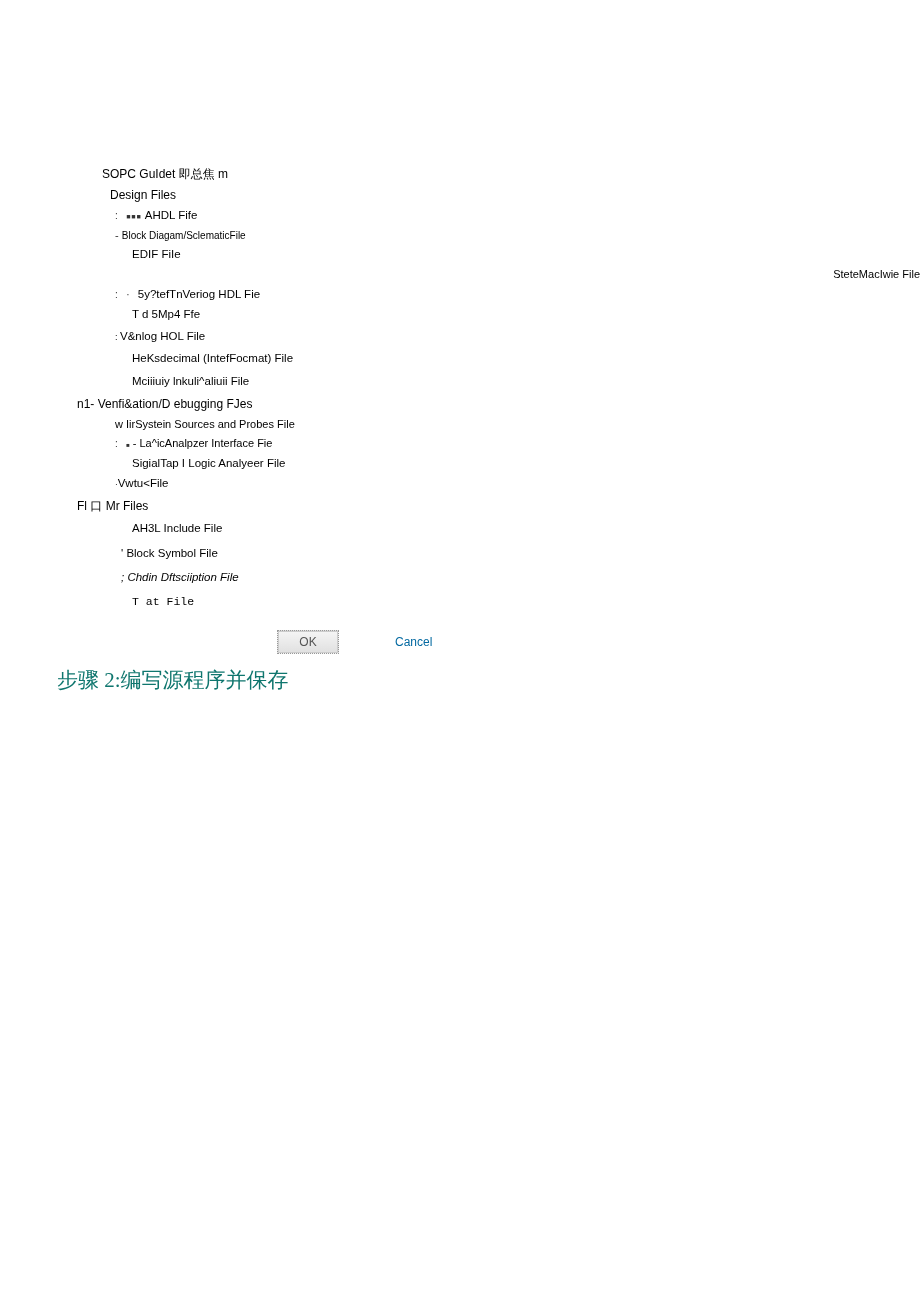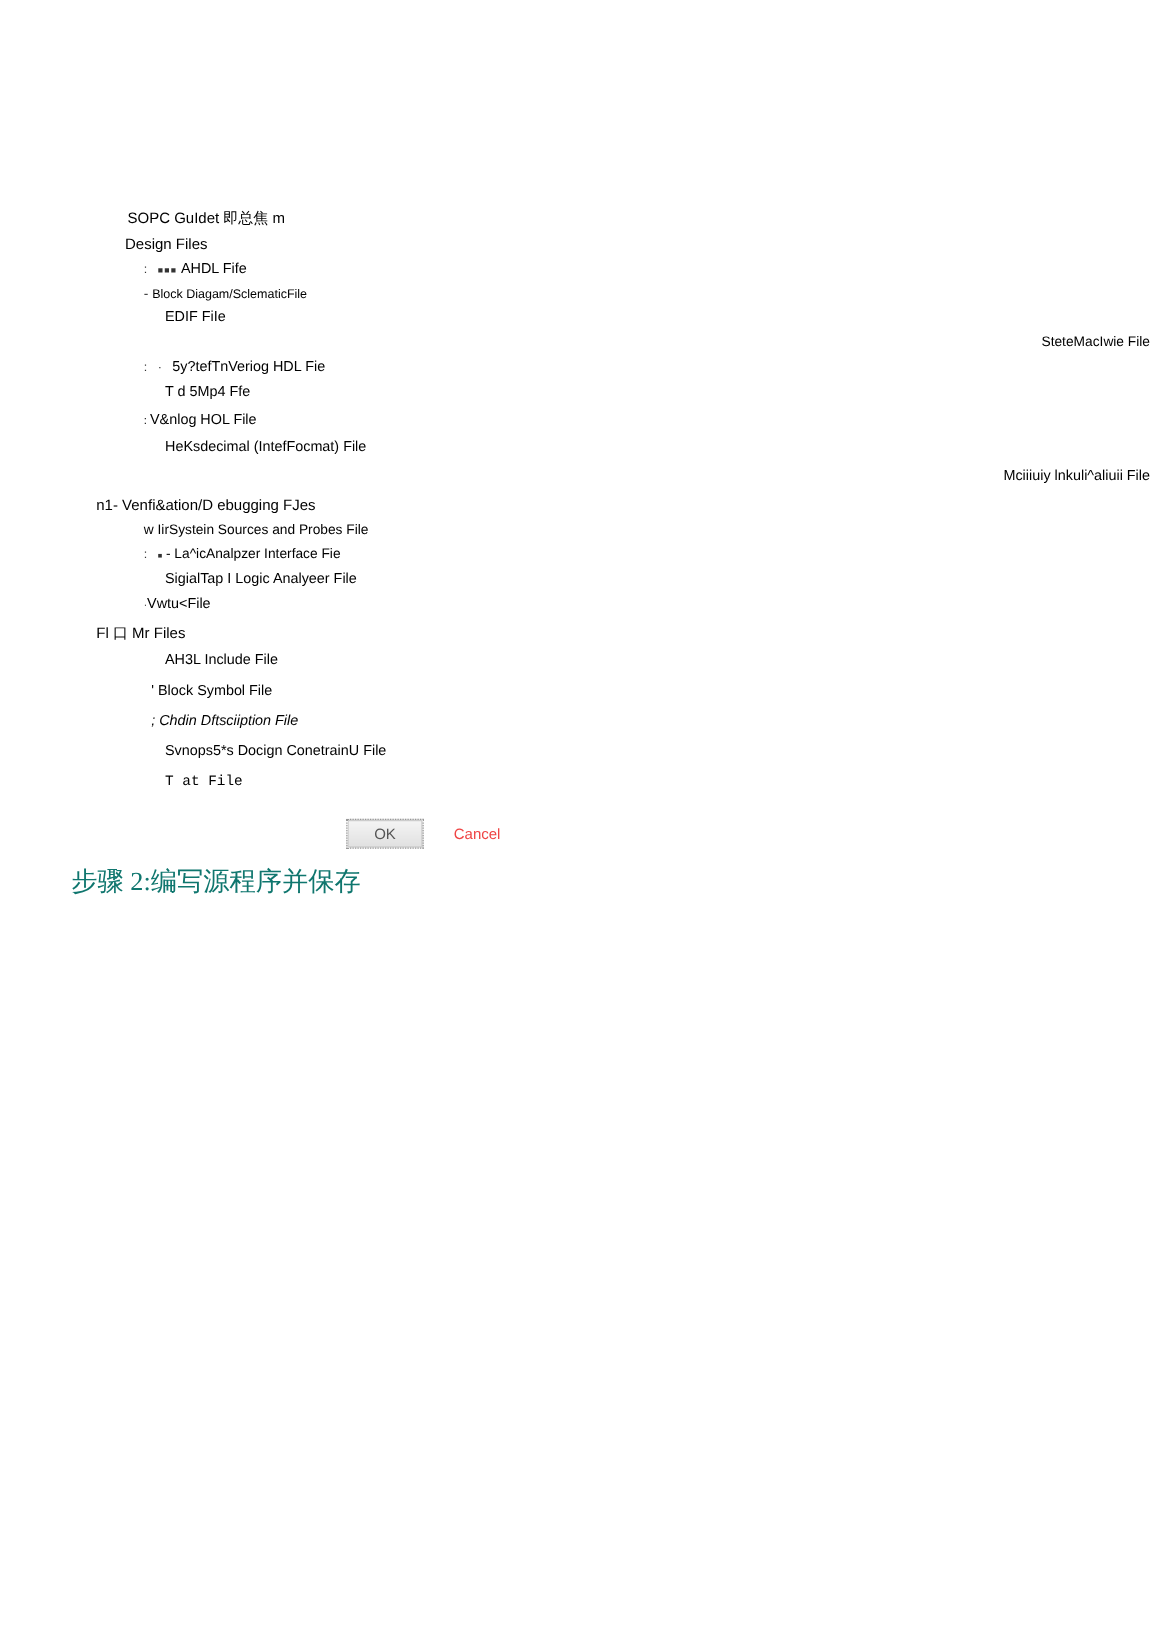--- a/index.html
+++ b/index.html
@@ -13,21 +13,21 @@
     .container {
       padding-top: 165px;
       padding-left: 77px;
     }
     .tree-item {
       color: #000;
       line-height: 1.5;
       font-size: 12px;
     }
     .level-0 { margin-left: 25px; margin-bottom: 3px; }
-    .level-1 { margin-left: 23px; margin-bottom: 3px; }
+    .level-1 { margin-left: 33px; margin-bottom: 3px; }
     .level-2 { margin-left: 38px; margin-bottom: 3px; font-size: 11.5px;}
     .level-2b { margin-left: 38px; margin-bottom: 2px; font-size: 10px;}
     .level-3 { margin-left: 55px; margin-bottom: 3px; font-size: 11.5px;}
     .section { margin-left: 0px; margin-top: 10px; margin-bottom: 3px;}
     .prefix-colon::before {
       content: ":   ";
       font-size: 10px;
       color: #333;
       white-space: pre;
     }
@@ -70,21 +70,22 @@
       font-size: 12px;
       display: flex;
       align-items: center;
       justify-content: center;
       cursor: pointer;
       font-family: Arial, sans-serif;
       box-shadow: 0 0 0 1px #ccc inset;
     }
     .cancel-text {
       font-size: 12px;
-      color: #ef4444;
+      color: #0369a1;
+      margin-left: 32px;
     }
     .step-text {
       margin-top: 12px;
       margin-left: -20px;
       font-size: 21px;
       font-family: Liberation Serif, serif;
       color: #0f766e;
     }
   </style>
 </head>
@@ -95,33 +96,32 @@
   <div class="tree-item level-1">Design Files</div>
   <div class="tree-item level-2"><span class="prefix-colon"></span><span class="prefix-bullet"></span><span>AHDL Fife</span></div>
   <div class="tree-item level-2b"><span class="prefix-dash"></span><span>Block Diagam/SclematicFile</span></div>
   <div class="tree-item level-3">EDIF FiIe</div>
   <div class="tree-item level-3" style="font-size:11px;text-align:right;">SteteMacIwie File</div>
   <div class="tree-item level-2"><span class="prefix-colon"></span><span class="prefix-dot"></span><span>5y?tefTnVeriog HDL Fie</span></div>
   <div class="tree-item level-3">T d 5Mp4 Ffe</div>
   <div class="tree-item level-2" style="margin-top:5px;"><span style="font-size:9px;">: </span><span>V&amp;nlog HOL File</span></div>
 
   <div class="tree-item level-3" style="margin-top:5px;">HeKsdecimal (IntefFocmat) File</div>
-  <div class="tree-item level-3" style="margin-top:5px;text-align:right;">Mciiiuiy lnkuli^aliuii File</div>
+  <div class="tree-item level-3" style="margin-top:5px;">Mciiiuiy lnkuli^aliuii File</div>
 
   <div class="tree-item section" style="margin-top:5px;">n1- Venfi&amp;ation/D ebugging FJes</div>
   <div class="tree-item level-2" style="font-size:11px;">w IirSystein Sources and Probes File</div>
   <div class="tree-item level-2" style="font-size:11px;"><span class="prefix-colon"></span><span class="prefix-sq"></span><span>- </span><span>La^icAnalpzer Interface Fie</span></div>
   <div class="tree-item level-3">SigialTap I Logic Analyeer File</div>
   <div class="tree-item level-2"><span style="font-size:8px;">·</span><span>Vwtu&lt;File</span></div>
 
   <div class="tree-item section" style="margin-top:5px;">Fl 口  Mr Files</div>
   <div class="tree-item level-3" style="margin-top:5px;">AH3L Include File</div>
   <div class="tree-item level-2" style="margin-left:44px; margin-top:7px;">' Block Symbol File</div>
   <div class="tree-item level-2" style="margin-left:44px; margin-top:7px;font-style:italic;">; Chdin Dftsciiption File</div>
-  <div class="tree-item level-3" style="margin-top:7px;">Svnops5*s Docign ConetrainU File</div>
   <div class="tree-item level-3" style="margin-top:7px;font-family:Liberation Mono, monospace;">T at File</div>
 
   <div class="button-row">
     <div class="ok-button">OK</div>
     <div class="cancel-text">Cancel</div>
   </div>
 
   <div class="step-text">步骤 2:编写源程序并保存</div>
 </div>
 

